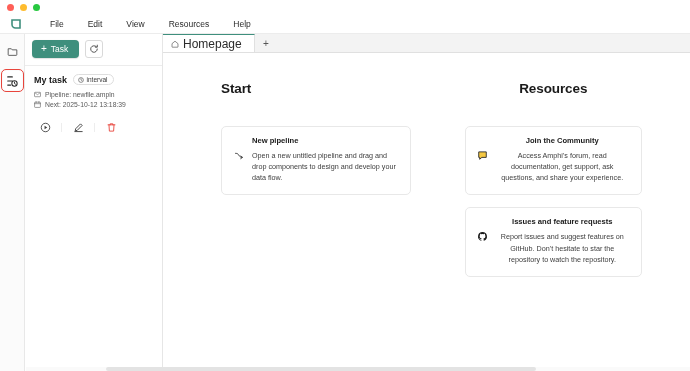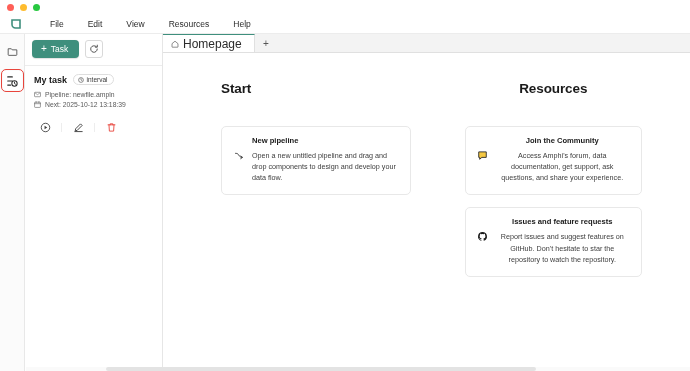--- a/index.html
+++ b/index.html
@@ -412,21 +412,21 @@
           <div class="section-title">Resources</div>
 
           <div class="card">
             <div class="card-title">Join the Community</div>
             <div class="card-body">
               <span class="card-icon">
                 <svg width="11" height="11" viewBox="0 0 14 14">
                   <path d="M2.2 2.4h9.6v7H6.2L3.4 11.8V9.4H2.2z" fill="#f5c842" stroke="#2b2b2b" stroke-width="1.15" stroke-linejoin="round"></path>
                 </svg>
               </span>
-              <div class="card-text">Access Amphi's forum, data documentation, get support, ask questions, and share your experience.</div>
+              <div class="card-text">Access Amphi's forum, read documentation, get support, ask questions, and share your experience.</div>
             </div>
           </div>
 
           <div class="card">
             <div class="card-title">Issues and feature requests</div>
             <div class="card-body">
               <span class="card-icon">
                 <svg width="11" height="11" viewBox="0 0 14 14">
                   <path d="M7 1.3a5.7 5.7 0 0 0-1.8 11.1c.3.05.4-.12.4-.28v-1c-1.6.35-1.95-.77-1.95-.77-.26-.67-.64-.85-.64-.85-.53-.36.04-.35.04-.35.58.04.89.6.89.6.52.89 1.36.63 1.7.48.05-.38.2-.63.37-.78-1.28-.15-2.62-.64-2.62-2.85 0-.63.22-1.14.59-1.55-.06-.14-.26-.73.06-1.52 0 0 .48-.15 1.58.59a5.4 5.4 0 0 1 2.88 0c1.1-.74 1.58-.59 1.58-.59.32.79.12 1.38.06 1.52.37.41.59.92.59 1.55 0 2.22-1.35 2.7-2.63 2.84.21.18.39.53.39 1.07v1.58c0 .16.1.34.41.28A5.7 5.7 0 0 0 7 1.3z" fill="#1a1a1a"></path>
                 </svg>

